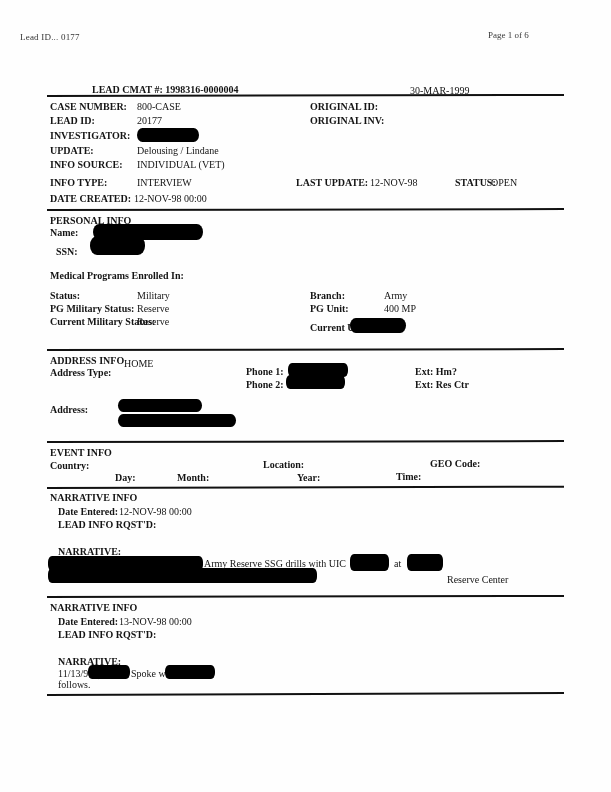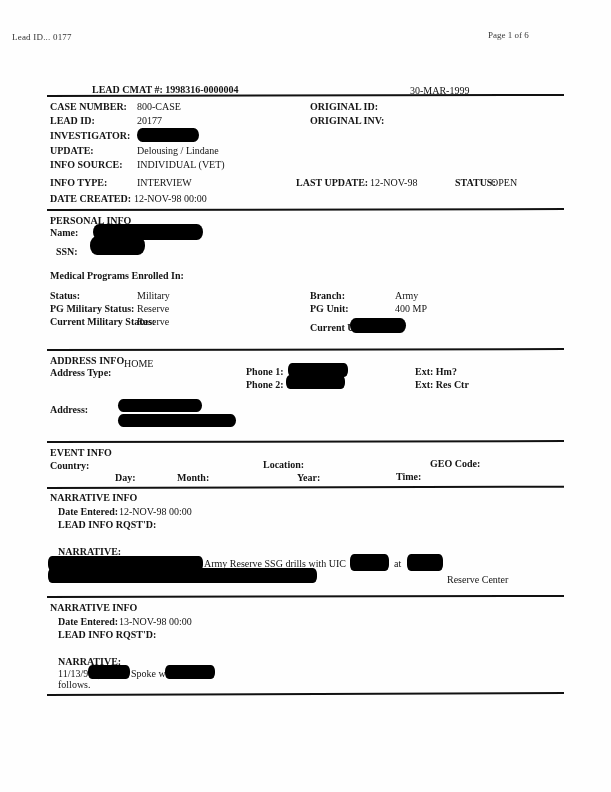--- a/index.html
+++ b/index.html
@@ -22,21 +22,21 @@
   .t {
     position: absolute;
     white-space: nowrap;
     font-size: 10px;
     line-height: 11px;
     color: #141414;
   }
   .b { font-weight: bold; }
   
   #hdr-leadid {
-    left: 12px; top: 32px; font-size: 9px;
+    left: 20px; top: 32px; font-size: 9px;
     color: #333; letter-spacing: .2px;
   }
   #hdr-page {
     left: 488px; top: 30px; font-size: 9px; color: #3a3a3a;
   }
   #doc-title {
     left: 0; top: 58px; width: 611px; text-align: center;
     font-size: 16px; font-weight: bold; letter-spacing: .4px;
   }
   #cmat {
@@ -58,21 +58,21 @@
   .redact {
     position: absolute;
     background: #000;
     border-radius: 7px/9px;
   }
   .redact.sq { border-radius: 4px/6px; }
   
   .col-l { left: 50px; }
   .col-v { left: 137px; }
   .col-r { left: 310px; }
-  .col-rv { left: 395px; }
+  .col-rv { left: 384px; }
 </style>
 </head>
 <body>
 
 <div id="page">
 
   <div class="t" id="hdr-leadid">Lead ID... 0177</div>
   <div class="t" id="hdr-page">Page  1 of  6</div>
 
   <div class="t" id="cmat">LEAD CMAT #: 1998316-0000004</div>

